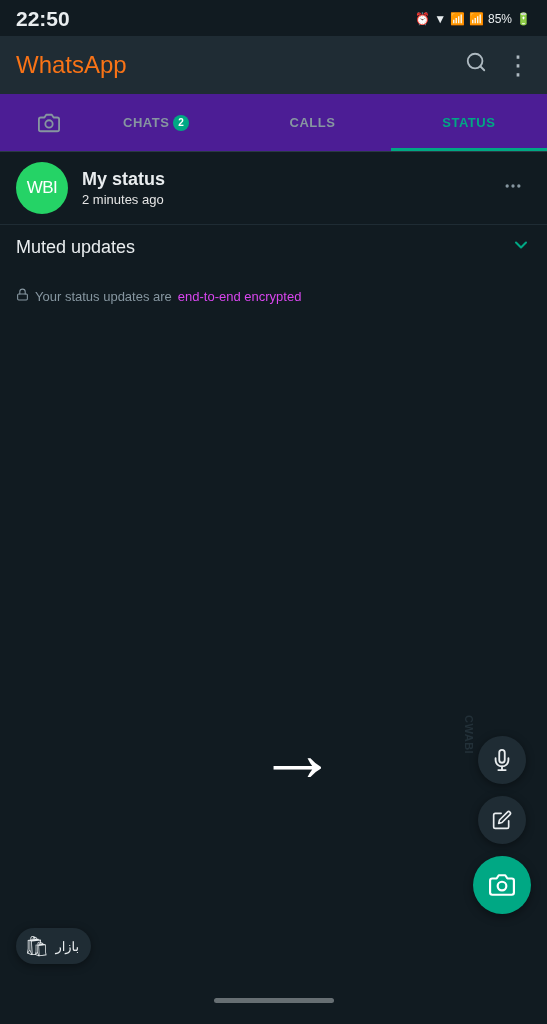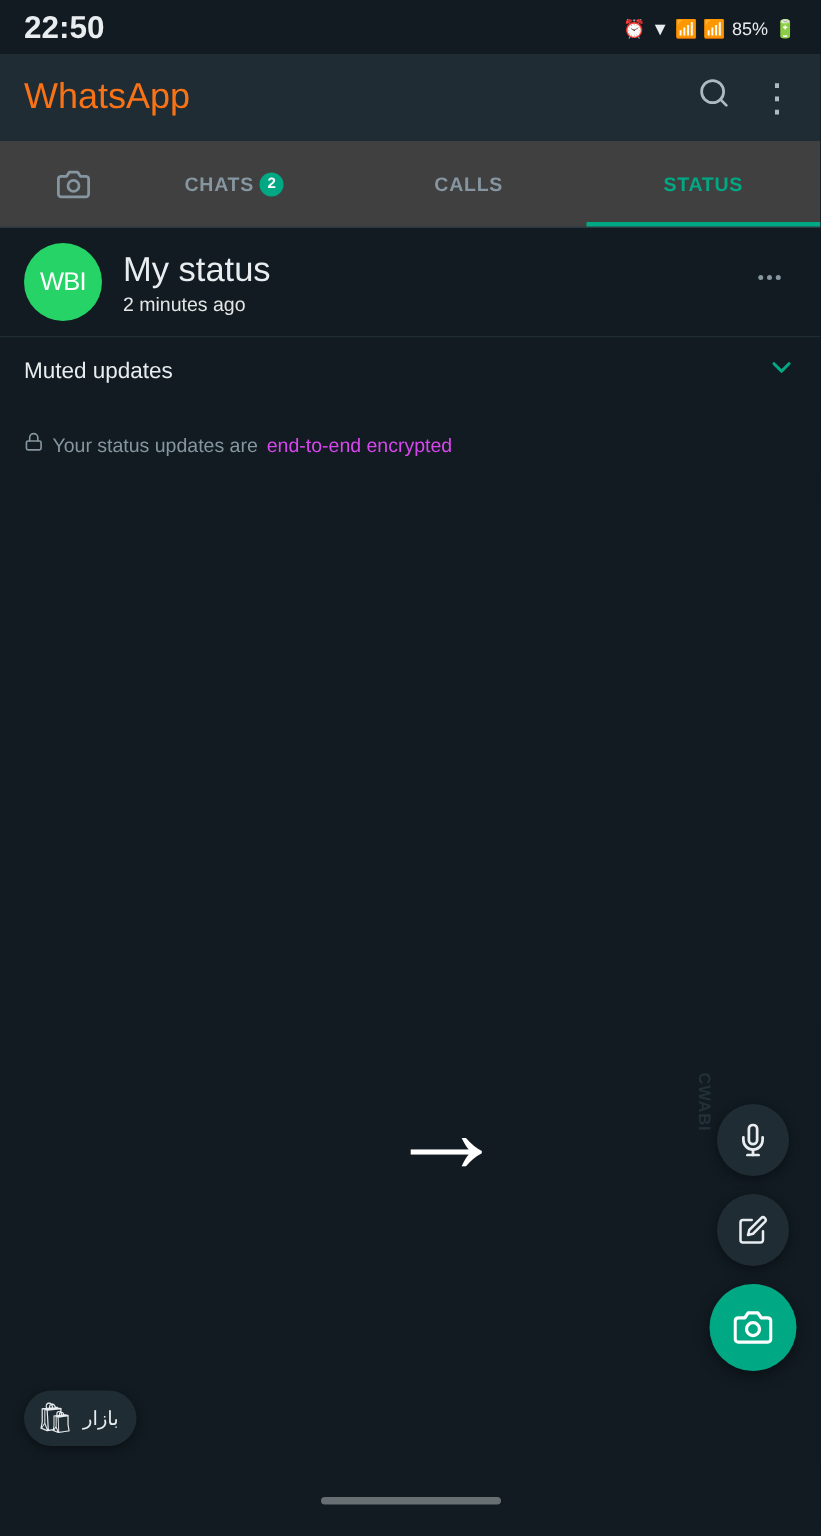--- a/index.html
+++ b/index.html
@@ -56,21 +56,21 @@
       align-items: center;
     }
     .header-icon {
       color: #aebac1;
       font-size: 22px;
       cursor: pointer;
     }
 
     
     .tabs {
-      background: #404040;
+      background: #4c1d95;
       display: flex;
       align-items: center;
       height: 58px;
       border-bottom: 1px solid #2a3942;
       padding-left: 20px;
     }
     .tab {
       flex: 1;
       display: flex;
       align-items: center;
@@ -145,22 +145,22 @@
       font-weight: 400;
       color: #fff;
       flex-shrink: 0;
       margin-right: 14px;
       letter-spacing: -0.5px;
     }
     .my-status-info {
       flex: 1;
     }
     .my-status-name {
-      font-size: 23px;
-      font-weight: 400;
+      font-size: 18px;
+      font-weight: 700;
       color: #e9edef;
     }
     .my-status-time {
       font-size: 13px;
       color: #e5e5e5;
       margin-top: 2px;
     }
     .my-status-more {
       color: #8696a0;
       font-size: 20px;
@@ -171,21 +171,21 @@
     
     .muted-updates-row {
       display: flex;
       align-items: center;
       justify-content: space-between;
       padding: 10px 16px;
       background: #111b21;
       cursor: pointer;
     }
     .muted-updates-label {
-      font-size: 15px;
+      font-size: 18px;
       color: #e9edef;
     }
     .muted-chevron {
       color: #00a884;
       font-size: 18px;
     }
 
     
     .encryption-notice {
       display: flex;

